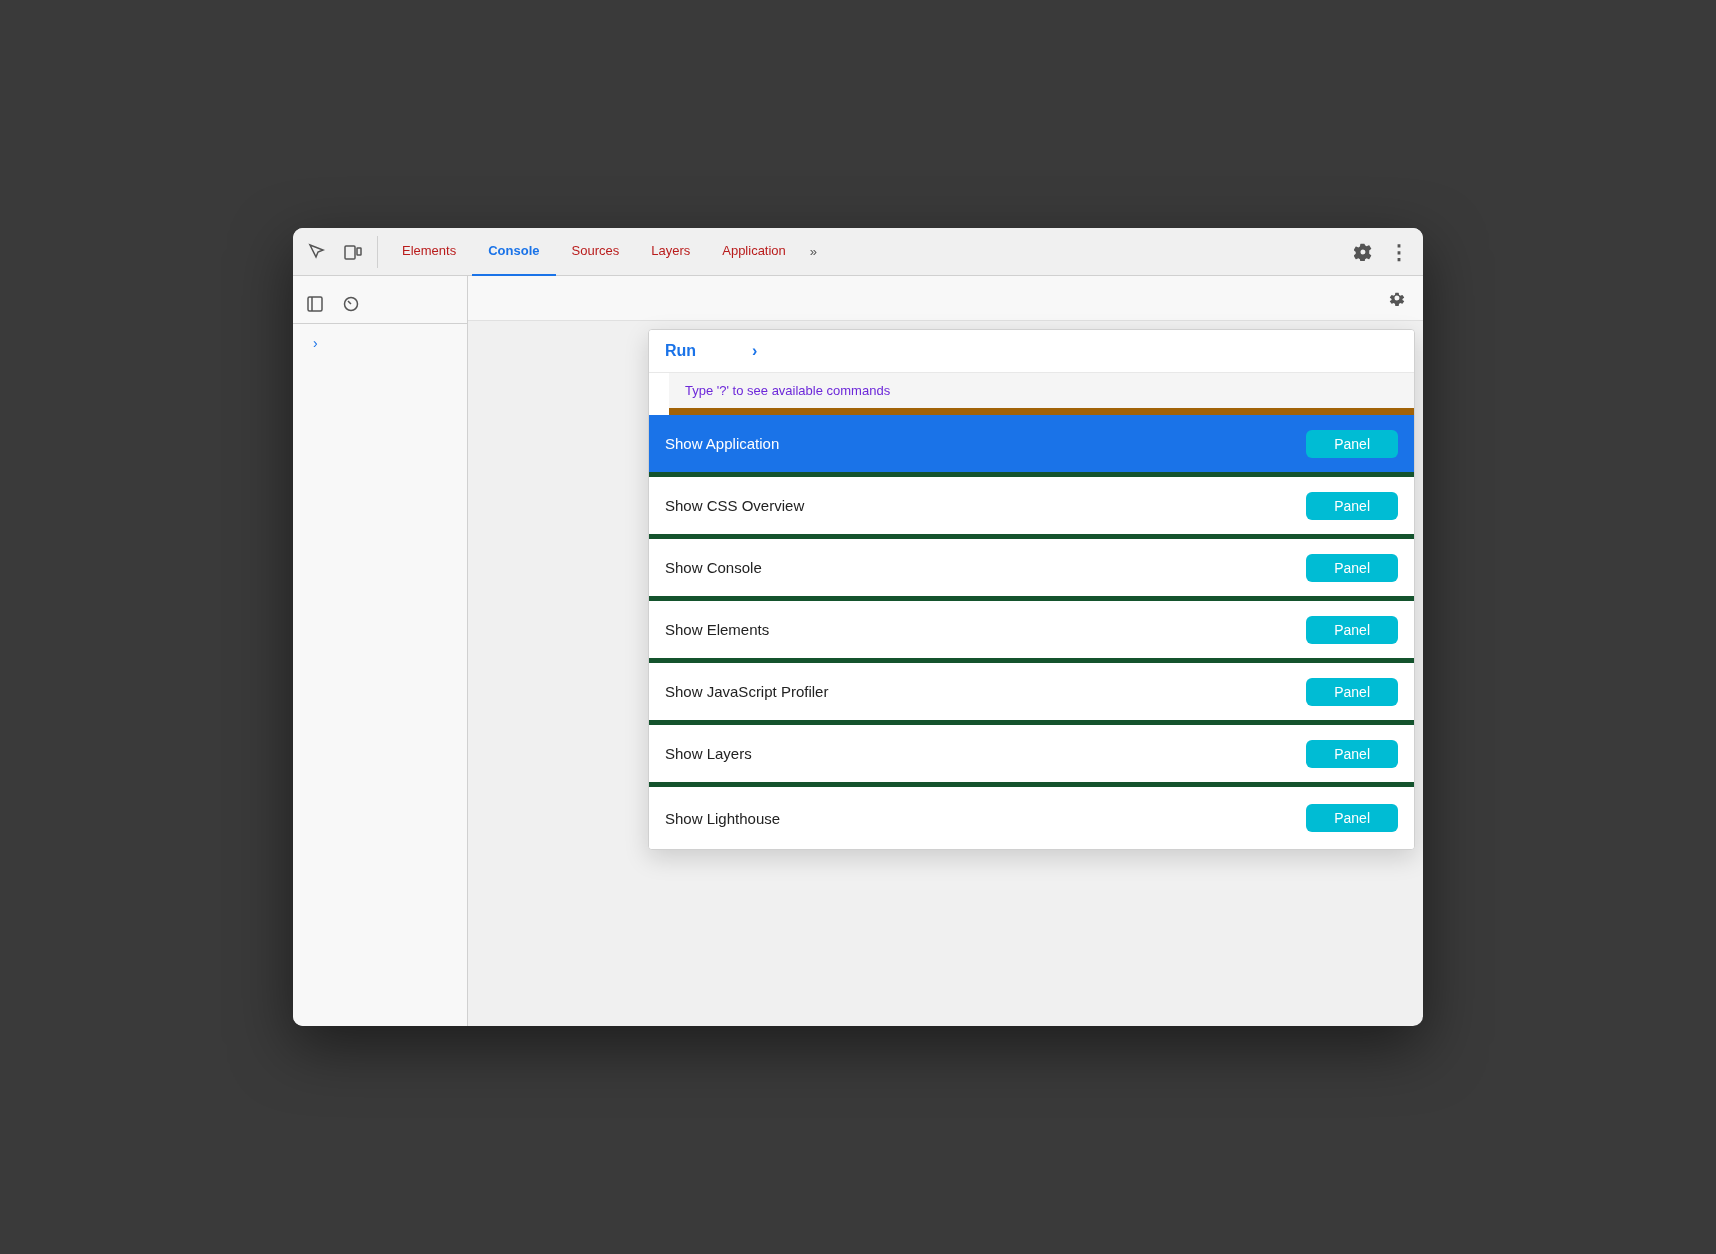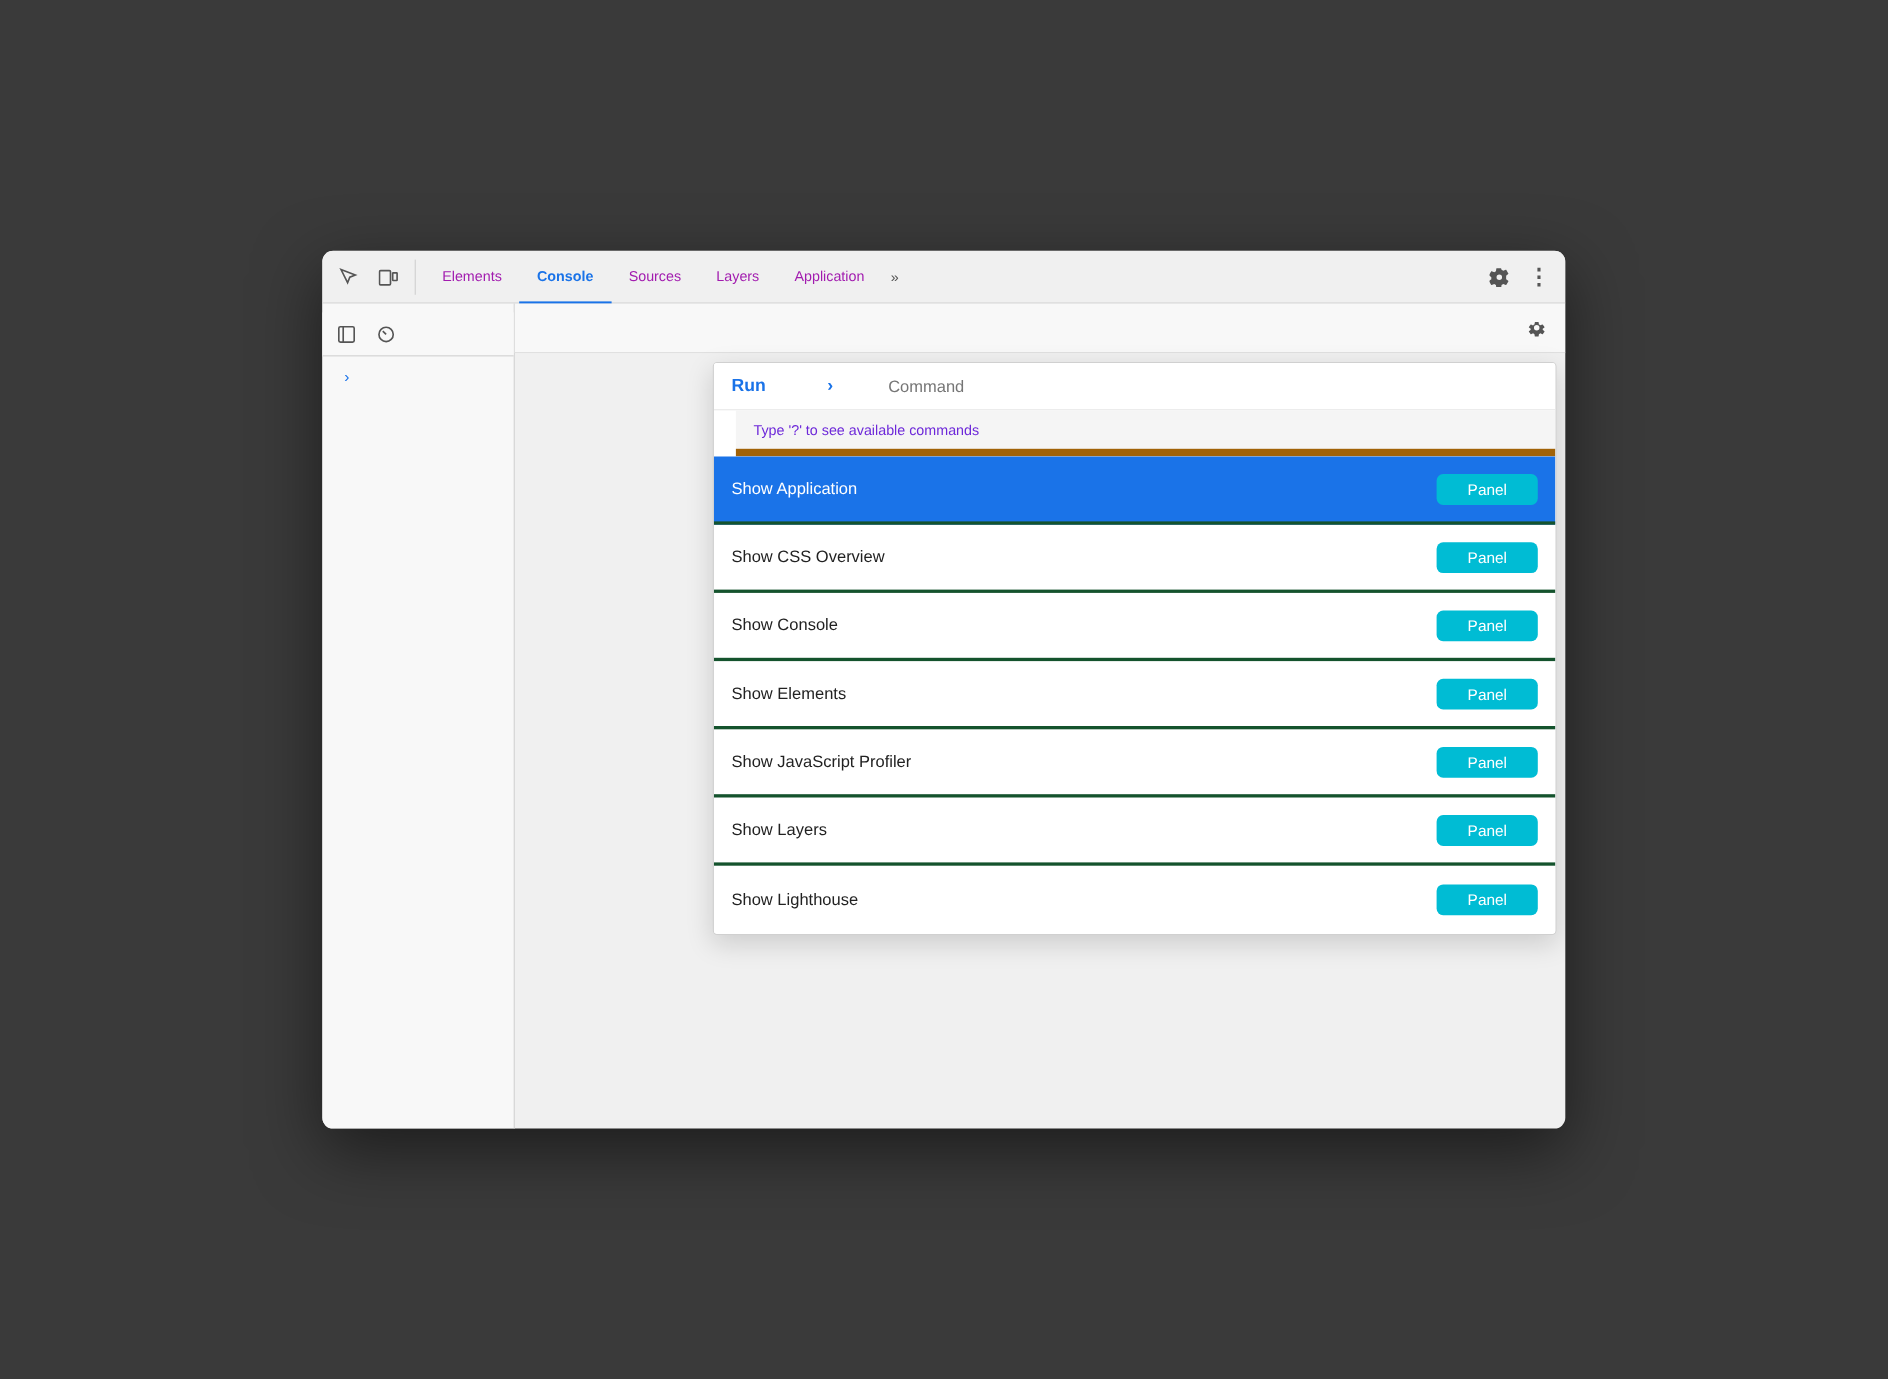--- a/index.html
+++ b/index.html
@@ -97,21 +97,21 @@
       gap: 0;
       flex: 1;
     }
 
     .tab {
       padding: 0 16px;
       height: 48px;
       display: flex;
       align-items: center;
       font-size: 13px;
-      color: #a21caf;
+      color: #b91c1c;
       cursor: pointer;
       border-bottom: 2px solid transparent;
       white-space: nowrap;
     }
 
     .tab.active {
       color: #1a73e8;
       border-bottom: 2px solid #1a73e8;
       font-weight: 600;
     }
@@ -208,21 +208,21 @@
     .command-list {
       background: white;
     }
 
     .command-item {
       display: flex;
       align-items: center;
       justify-content: space-between;
       padding: 0 16px;
       height: 62px;
-      border-bottom: 3px solid #14532d;
+      border-bottom: 5px solid #14532d;
       cursor: pointer;
     }
 
     .command-item:last-child {
       border-bottom: none;
     }
 
     .command-item.highlighted {
       background: #1a73e8;
     }
@@ -359,21 +359,20 @@
             <path d="M9 11.5a2.5 2.5 0 110-5 2.5 2.5 0 010 5zm5.45-1.6l1.56-1.22a.36.36 0 00.08-.46L14.6 6.18a.36.36 0 00-.46-.16l-1.84.74a5.4 5.4 0 00-1.27-.74l-.28-1.96A.35.35 0 0010.4 3.8H7.6a.35.35 0 00-.35.3l-.28 1.96a5.4 5.4 0 00-1.27.74l-1.84-.74a.36.36 0 00-.46.16L1.91 8.22a.35.35 0 00.08.46l1.56 1.22c-.03.37-.03.61 0 .98L1.99 12.1a.35.35 0 00-.08.46l1.49 2.04c.1.16.3.22.46.16l1.84-.74c.4.28.82.5 1.27.74l.28 1.96c.05.18.18.3.35.3h2.8c.17 0 .3-.12.35-.3l.28-1.96a5.4 5.4 0 001.27-.74l1.84.74c.16.06.36 0 .46-.16l1.49-2.04a.35.35 0 00-.08-.46l-1.56-1.22c.03-.37.03-.61 0-.98z"></path>
           </svg>
         </button>
       </div>
 
       <div class="command-palette">
 
         <div class="command-input-row">
           <span class="command-run-label">Run</span>
           <span class="command-arrow" style="margin-left:4px;margin-right:2px;">›</span>
-          <input class="command-input" type="text" value="" placeholder="Command" style="">
         </div>
 
         <div class="command-hint">Type '?' to see available commands</div>
 
         <div class="command-list">
 
           <div class="command-item highlighted">
             <span class="command-item-label">Show Application</span>
             <span class="panel-badge">Panel</span>
           </div>

